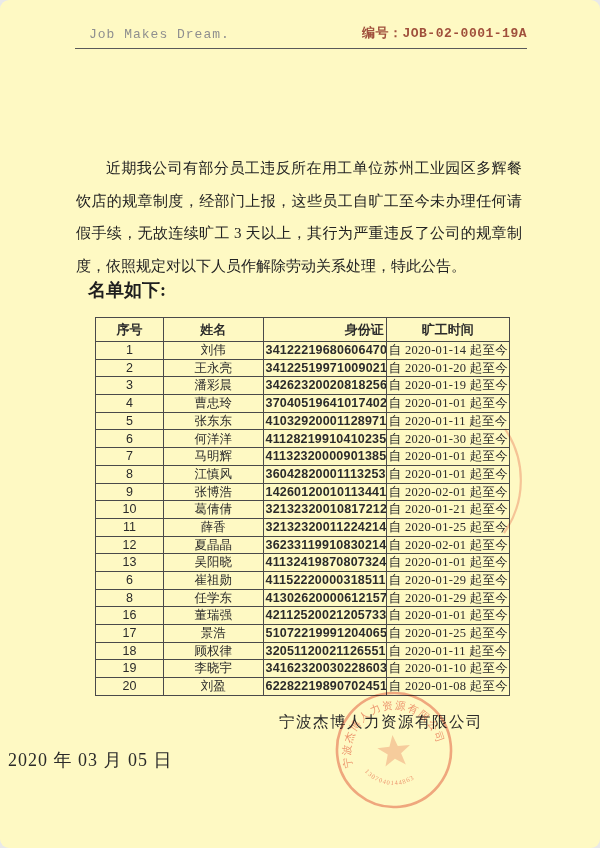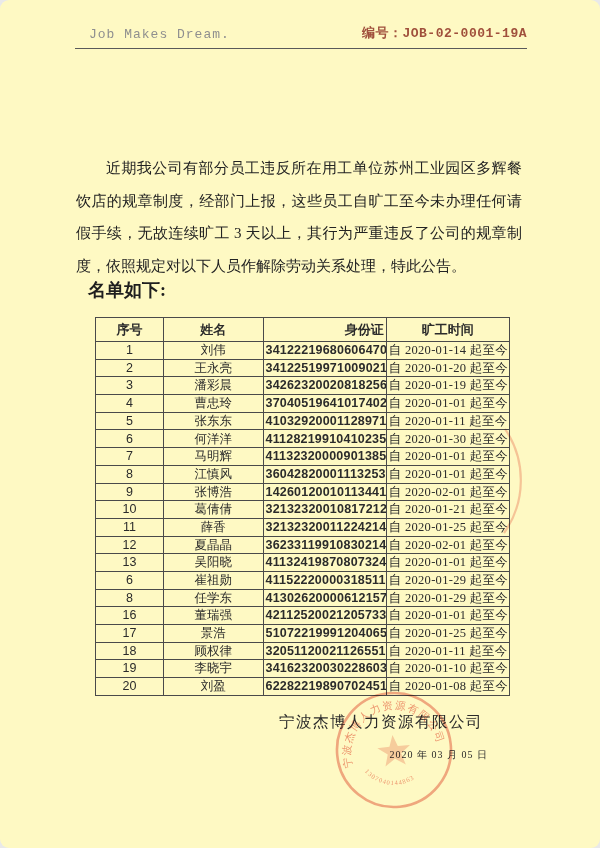--- a/index.html
+++ b/index.html
@@ -37,22 +37,22 @@
   table.roster td{height:16.7px;font-size:12.5px;}
   table.roster .w0{width:16%;} table.roster .w1{width:24%;}
   table.roster .w2{width:30%;text-align:right;} table.roster .w3{width:30%;font-family:Liberation Serif, serif;}
   td.c0{font-family:"Liberation Sans","DejaVu Sans",sans-serif;font-size:12px;}
   td.c2{font-family:"Liberation Sans","DejaVu Sans",sans-serif;
         font-weight:bold;font-size:12.5px;letter-spacing:.2px;color:#262626;}
   td.c3{font-size:12px;letter-spacing:.3px;}
   
   .company{position:absolute;top:712px;left:0;width:483px;text-align:right;
            font-size:15.5px;letter-spacing:1.5px;color:#2a2a2a;}
-  .sigdate{position:absolute;top:748px;left:0;width:488px;text-align:right;
-           font-size:10px;letter-spacing:1px;color:#2a2a2a;}
+  .sigdate{position:absolute;top:748px;left:8px;width:488px;
+           font-size:18px;letter-spacing:1px;color:#2a2a2a;}
   
   .overlay{position:absolute;top:0;left:0;width:600px;height:848px;
            pointer-events:none;mix-blend-mode:multiply;}
   .sealtext{fill:var(--stamp-color,#e25848);opacity:.62;
             font-family:"Liberation Serif",serif;}
 </style>
 </head>
 <body>
 
 <div class="page">

